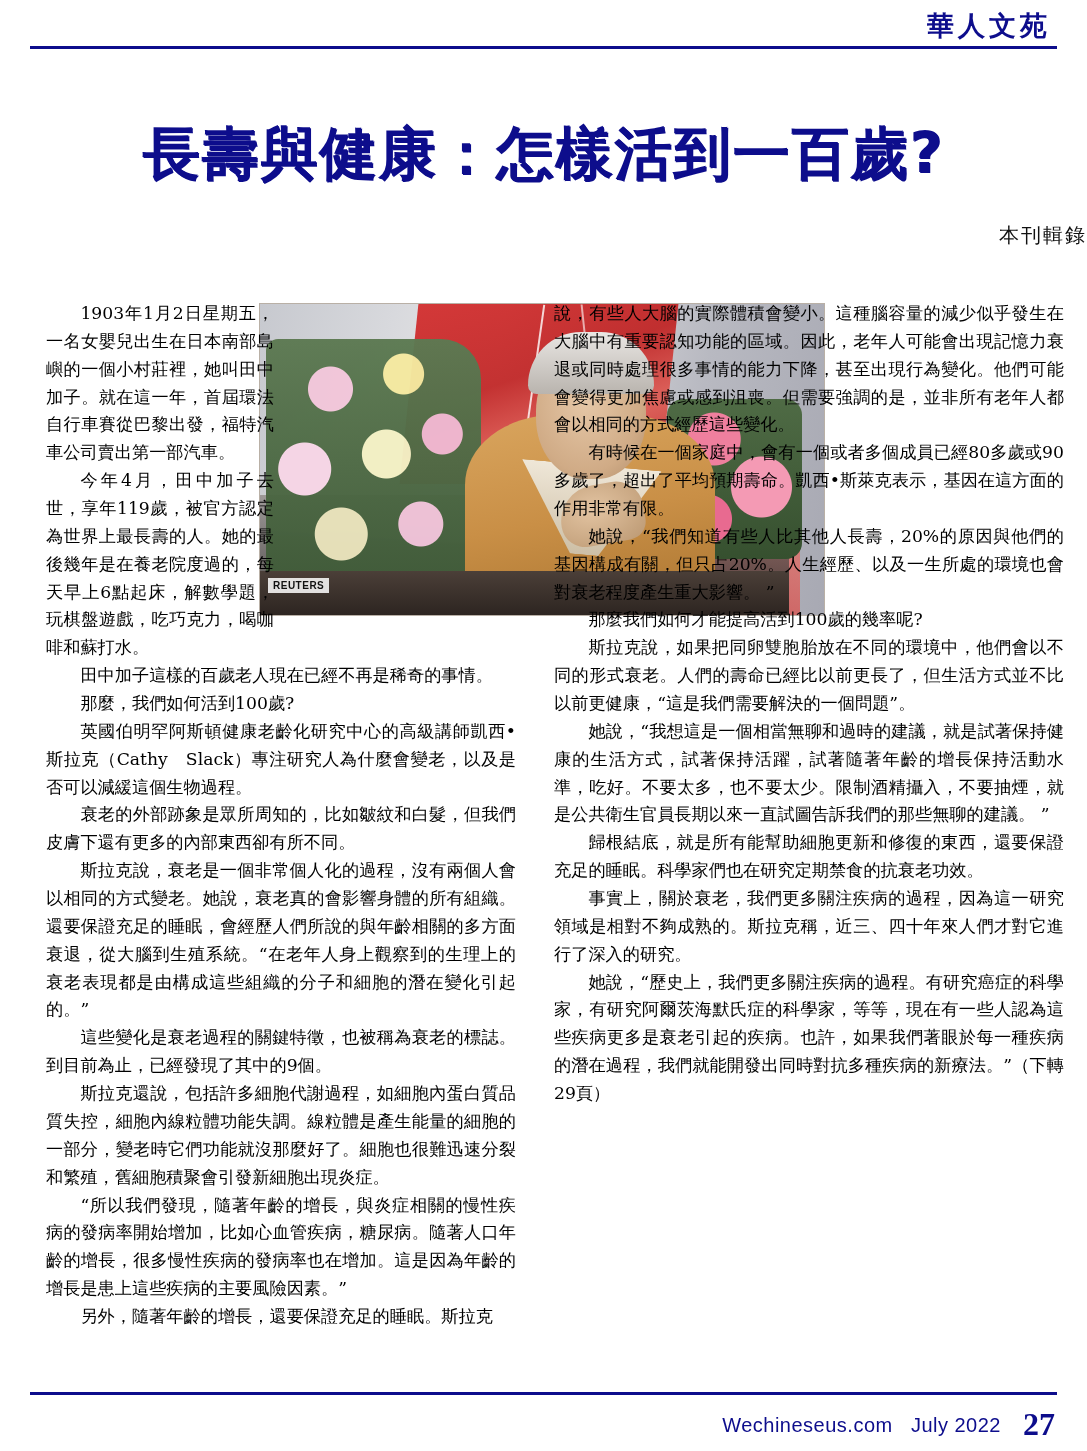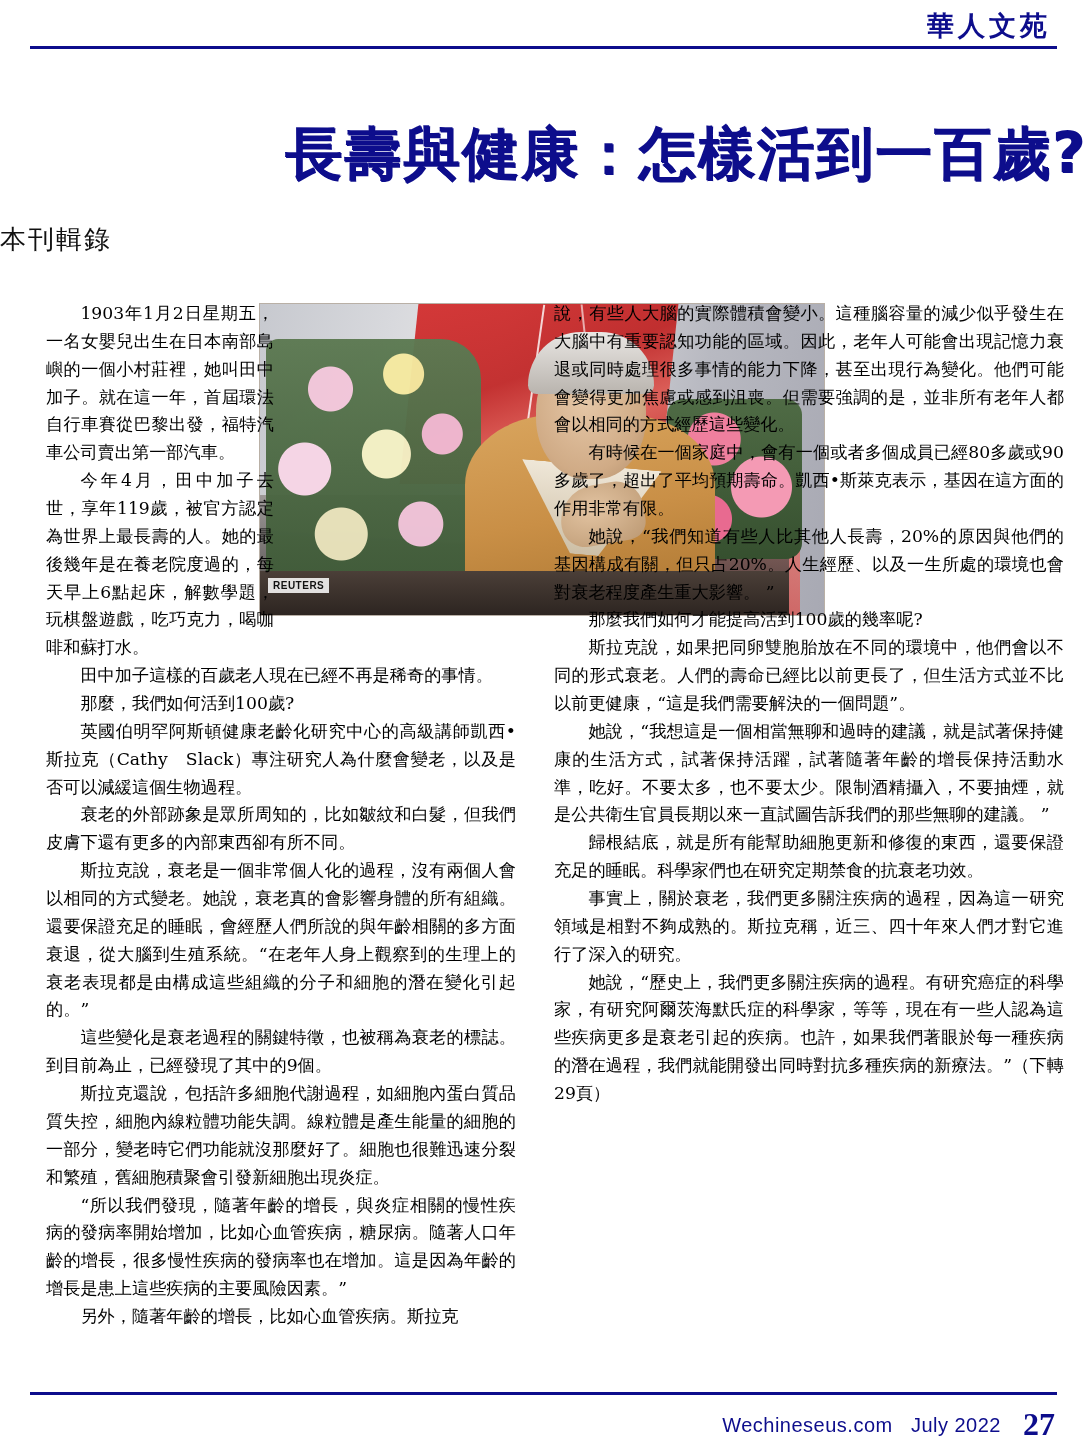--- a/index.html
+++ b/index.html
@@ -42,36 +42,36 @@
     color: #0d0d8c;
     font-family: "DejaVu Serif", "Liberation Serif", serif;
   }
 
   
   .main-title {
     position: absolute;
     top: 78px;
     left: 0;
     width: 1087px;
-    text-align: right;
+    text-align: center;
     font-size: 57px;
     font-weight: bold;
     letter-spacing: 2px;
     color: #0d0d8c;
     font-family: "DejaVu Sans", "Liberation Sans", sans-serif;
     text-shadow: 1px 1px 0 #0d0d8c;
   }
 
   .byline {
     position: absolute;
     top: 222px;
     left: 0;
     width: 1087px;
-    text-align: left;
-    font-size: 26px;
+    text-align: right;
+    font-size: 20px;
     letter-spacing: 2px;
     color: #111;
     font-family: "DejaVu Serif", "Liberation Serif", serif;
   }
 
   
   .col {
     position: absolute;
     top: 300px;
     font-size: 17.2px;
@@ -311,21 +311,21 @@
   <p class="intro">1903年1月2日星期五，一名女嬰兒出生在日本南部島嶼的一個小村莊裡，她叫田中加子。就在這一年，首屆環法自行車賽從巴黎出發，福特汽車公司賣出第一部汽車。</p>
   <p class="intro">今年4月，田中加子去世，享年119歲，被官方認定為世界上最長壽的人。她的最後幾年是在養老院度過的，每天早上6點起床，解數學題，玩棋盤遊戲，吃巧克力，喝咖啡和蘇打水。</p>
   <p>田中加子這樣的百歲老人現在已經不再是稀奇的事情。</p>
   <p>那麼，我們如何活到100歲?</p>
   <p>英國伯明罕阿斯頓健康老齡化研究中心的高級講師凱西•斯拉克（Cathy　Slack）專注研究人為什麼會變老，以及是否可以減緩這個生物過程。</p>
   <p>衰老的外部跡象是眾所周知的，比如皺紋和白髮，但我們皮膚下還有更多的內部東西卻有所不同。</p>
   <p>斯拉克說，衰老是一個非常個人化的過程，沒有兩個人會以相同的方式變老。她說，衰老真的會影響身體的所有組織。還要保證充足的睡眠，會經歷人們所說的與年齡相關的多方面衰退，從大腦到生殖系統。“在老年人身上觀察到的生理上的衰老表現都是由構成這些組織的分子和細胞的潛在變化引起的。”</p>
   <p>這些變化是衰老過程的關鍵特徵，也被稱為衰老的標誌。到目前為止，已經發現了其中的9個。</p>
   <p>斯拉克還說，包括許多細胞代謝過程，如細胞內蛋白質品質失控，細胞內線粒體功能失調。線粒體是產生能量的細胞的一部分，變老時它們功能就沒那麼好了。細胞也很難迅速分裂和繁殖，舊細胞積聚會引發新細胞出現炎症。</p>
   <p>“所以我們發現，隨著年齡的增長，與炎症相關的慢性疾病的發病率開始增加，比如心血管疾病，糖尿病。隨著人口年齡的增長，很多慢性疾病的發病率也在增加。這是因為年齡的增長是患上這些疾病的主要風險因素。”</p>
-  <p>另外，隨著年齡的增長，比如心血管疾病。斯拉克</p>
+  <p>另外，隨著年齡的增長，還要保證充足的睡眠。斯拉克</p>
 </div>
 
 <div class="col col-right">
   <p style="text-indent:0">說，有些人大腦的實際體積會變小。這種腦容量的減少似乎發生在大腦中有重要認知功能的區域。因此，老年人可能會出現記憶力衰退或同時處理很多事情的能力下降，甚至出現行為變化。他們可能會變得更加焦慮或感到沮喪。但需要強調的是，並非所有老年人都會以相同的方式經歷這些變化。</p>
   <p>有時候在一個家庭中，會有一個或者多個成員已經80多歲或90多歲了，超出了平均預期壽命。凱西•斯萊克表示，基因在這方面的作用非常有限。</p>
   <p>她說，“我們知道有些人比其他人長壽，20%的原因與他們的基因構成有關，但只占20%。人生經歷、以及一生所處的環境也會對衰老程度產生重大影響。 ”</p>
   <p>那麼我們如何才能提高活到100歲的幾率呢?</p>
   <p>斯拉克說，如果把同卵雙胞胎放在不同的環境中，他們會以不同的形式衰老。人們的壽命已經比以前更長了，但生活方式並不比以前更健康，“這是我們需要解決的一個問題”。</p>
   <p>她說，“我想這是一個相當無聊和過時的建議，就是試著保持健康的生活方式，試著保持活躍，試著隨著年齡的增長保持活動水準，吃好。不要太多，也不要太少。限制酒精攝入，不要抽煙，就是公共衛生官員長期以來一直試圖告訴我們的那些無聊的建議。 ”</p>
   <p>歸根結底，就是所有能幫助細胞更新和修復的東西，還要保證充足的睡眠。科學家們也在研究定期禁食的抗衰老功效。</p>

